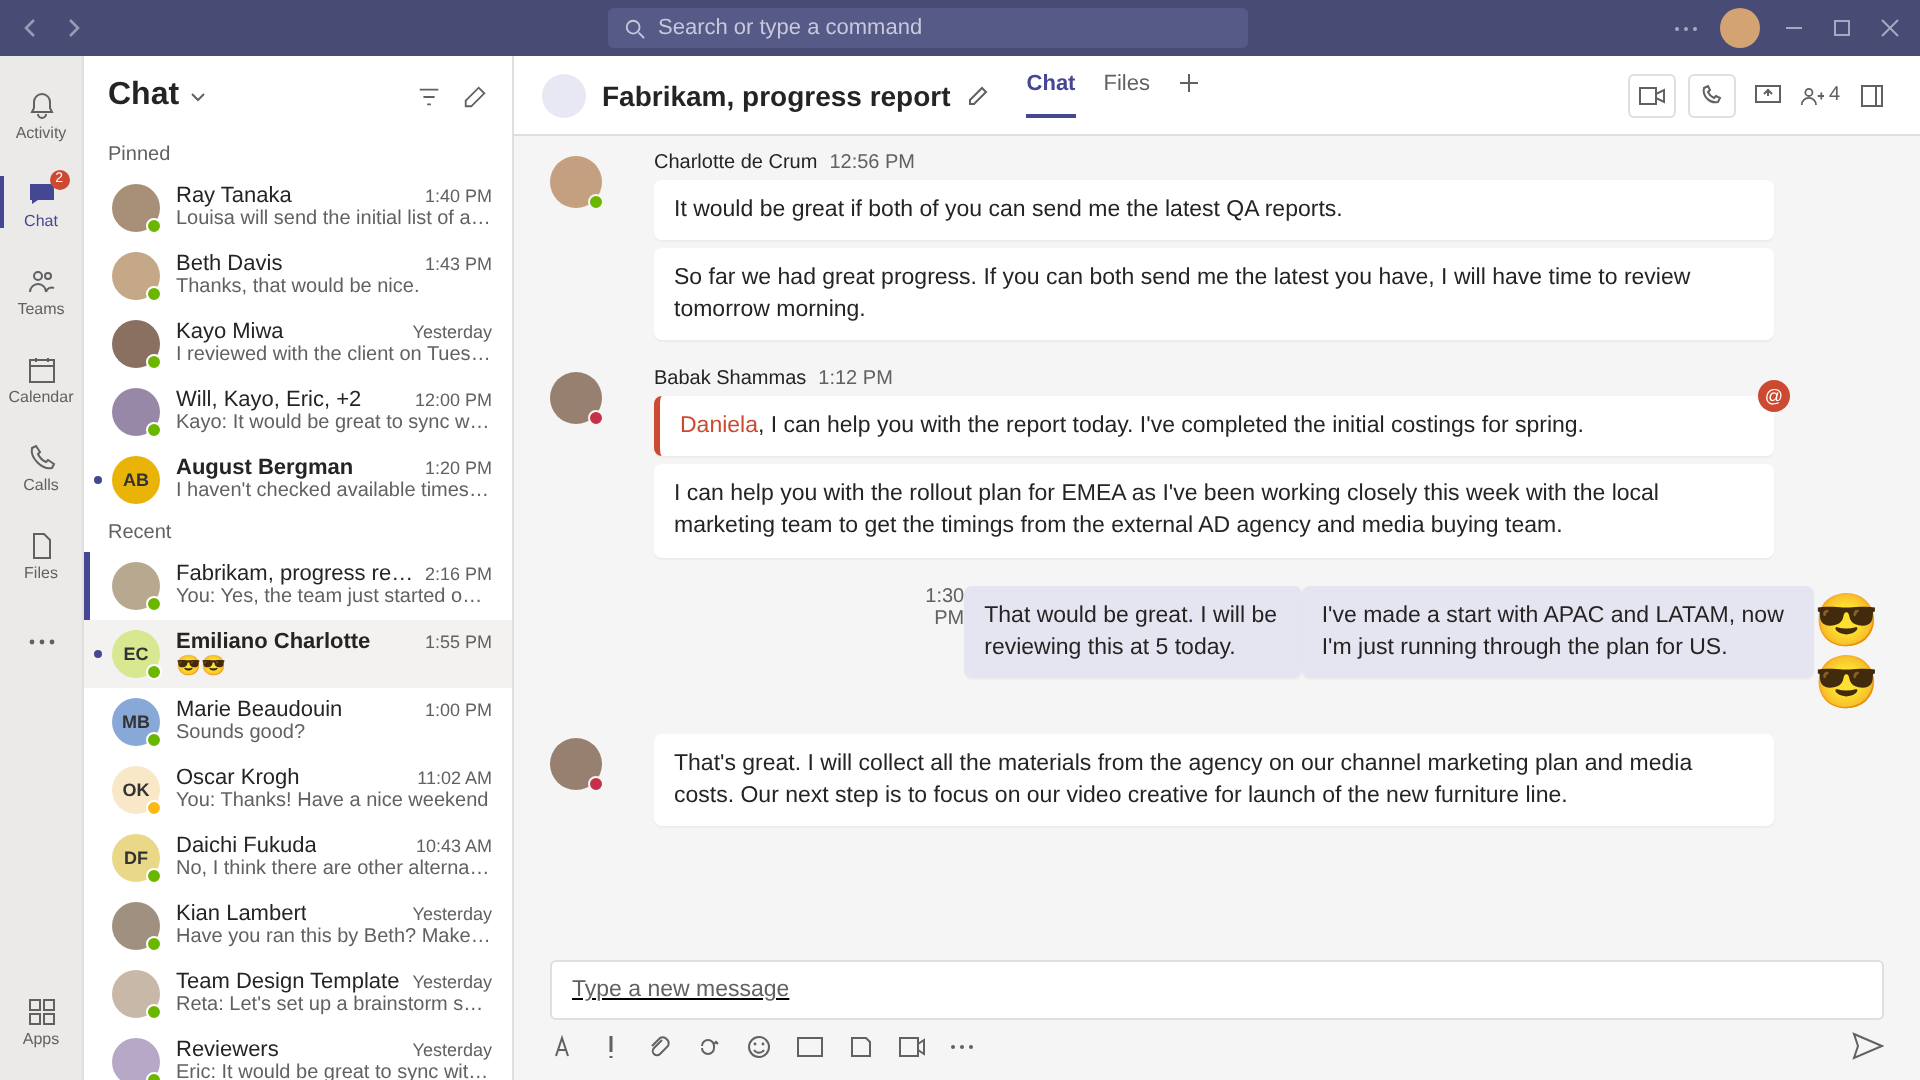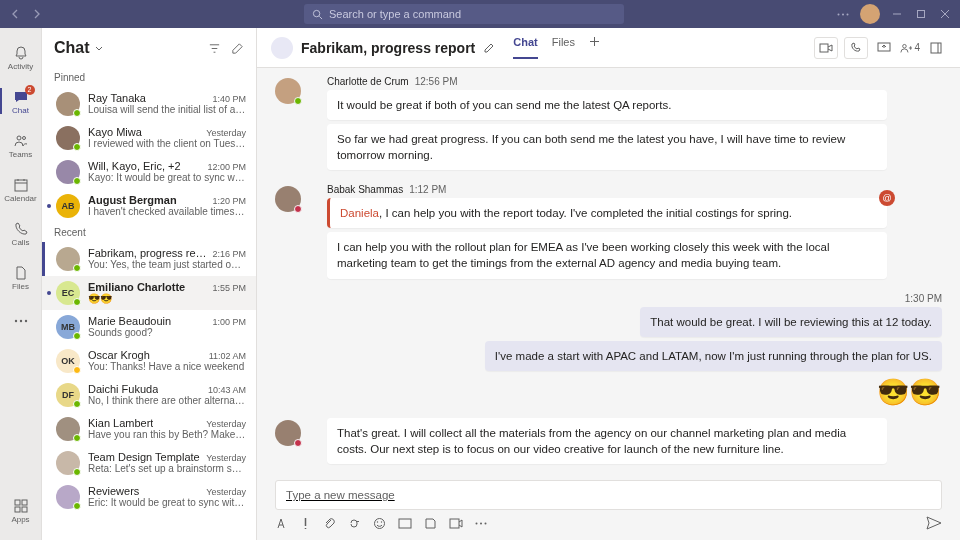--- a/index.html
+++ b/index.html
@@ -71,21 +71,21 @@
 .mgroup .mavatar { width: 26px; height: 26px; border-radius: 50%; background: #d4c5b0; flex-shrink: 0; position: relative; margin-top: 2px; }
 .mgroup .mavatar .presence { position: absolute; bottom: -1px; right: -1px; width: 8px; height: 8px; border-radius: 50%; border: 1.5px solid #f5f5f5; }
 .mgroup .mbody { flex: 1; max-width: 560px; }
 .mmeta { font-size: 10px; color: #616161; margin-bottom: 3px; }
 .mmeta .author { color: #252423; margin-right: 6px; }
 .bubble { background: #fff; border-radius: 4px; padding: 7px 10px; font-size: 11.5px; color: #252423; line-height: 1.4; margin-bottom: 4px; box-shadow: 0 1px 1px rgba(0,0,0,0.04); }
 .bubble.mention-border { border-left: 3px solid #cc4a31; position: relative; }
 .mention-badge { position: absolute; right: -8px; top: -8px; width: 16px; height: 16px; border-radius: 50%; background: #cc4a31; color: #fff; font-size: 9px; display: flex; align-items: center; justify-content: center; }
 .mention { color: #cc4a31; }
 .mgroup.me { justify-content: flex-end; }
-.mgroup.me .mbody { display: flex; flex-direction: column; align-items: flex-end; max-width: 480px; }
+.mgroup.me .mbody { display: flex; flex-direction: row; align-items: flex-start; max-width: 480px; }
 .mgroup.me .bubble { background: #e5e5f1; }
 .mgroup.me .mmeta { text-align: right; }
 .reactions { display: flex; gap: 4px; margin-top: 2px; font-size: 26px; }
 
 .composer { padding: 8px 18px 10px; text-decoration: underline; }
 .composer-box { background: #fff; border: 1px solid #e1dfdd; border-radius: 3px; padding: 8px 10px; font-size: 11.5px; color: #616161; }
 .composer-tools { display: flex; gap: 12px; margin-top: 6px; color: #616161; align-items: center; }
 .composer-tools .send { margin-left: auto; }
 
 svg { display: block; }
@@ -246,20 +246,32 @@
           </div>
           <div class="body">
             <div class="row1">
               <div class="name">Ray Tanaka</div>
               <div class="time">1:40 PM</div>
             </div>
             <div class="preview">Louisa will send the initial list of atte...</div>
           </div>
         </div>
         <div class="chatitem">
+          <div class="cavatar" style="background: rgb(196, 168, 136);">
+            <div class="presence avail"></div>
+          </div>
+          <div class="body">
+            <div class="row1">
+              <div class="name">Beth Davis</div>
+              <div class="time">1:43 PM</div>
+            </div>
+            <div class="preview">Thanks, that would be nice.</div>
+          </div>
+        </div>
+        <div class="chatitem">
           <div class="cavatar" style="background: rgb(138, 112, 96);">
             <div class="presence avail"></div>
           </div>
           <div class="body">
             <div class="row1">
               <div class="name">Kayo Miwa</div>
               <div class="time">Yesterday</div>
             </div>
             <div class="preview">I reviewed with the client on Tuesda...</div>
           </div>
@@ -448,21 +460,21 @@
           </div>
           <div class="mbody">
             <div class="mmeta"><span class="author">Babak Shammas</span><span>1:12 PM</span></div>
             <div class="bubble mention-border"><div class="mention-badge">@</div><span class="mention">Daniela</span>, I can help you with the report today. I've completed the initial costings for spring.</div>
             <div class="bubble">I can help you with the rollout plan for EMEA as I've been working closely this week with the local marketing team to get the timings from the external AD agency and media buying team.</div>
           </div>
         </div>
         <div class="mgroup me">
           <div class="mbody">
             <div class="mmeta"><span>1:30 PM</span></div>
-            <div class="bubble">That would be great. I will be reviewing this at 12 today.</div>
+            <div class="bubble">That would be great. I will be reviewing this at 5 today.</div>
             <div class="bubble">I've made a start with APAC and LATAM, now I'm just running through the plan for US.</div>
             <div class="reactions">😎😎</div>
           </div>
         </div>
         <div class="mgroup">
           <div class="mavatar" style="background: rgb(152, 128, 112);">
             <div class="presence busy"></div>
           </div>
           <div class="mbody">
             <div class="bubble">That's great. I will collect all the materials from the agency on our channel marketing plan and media costs. Our next step is to focus on our video creative for launch of the new furniture line.</div>

